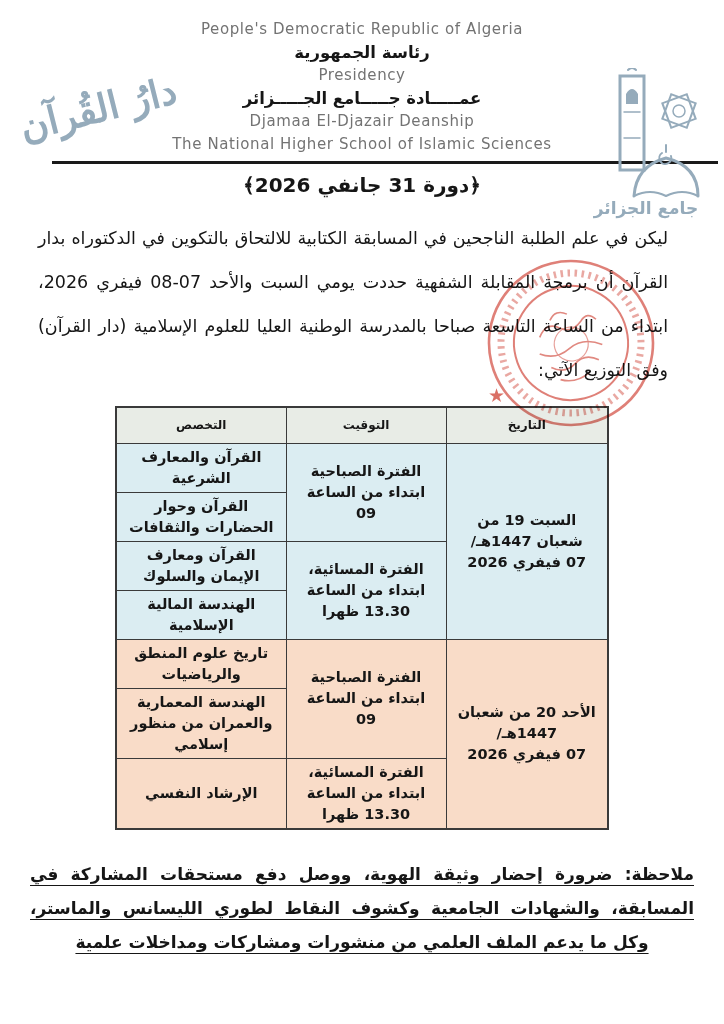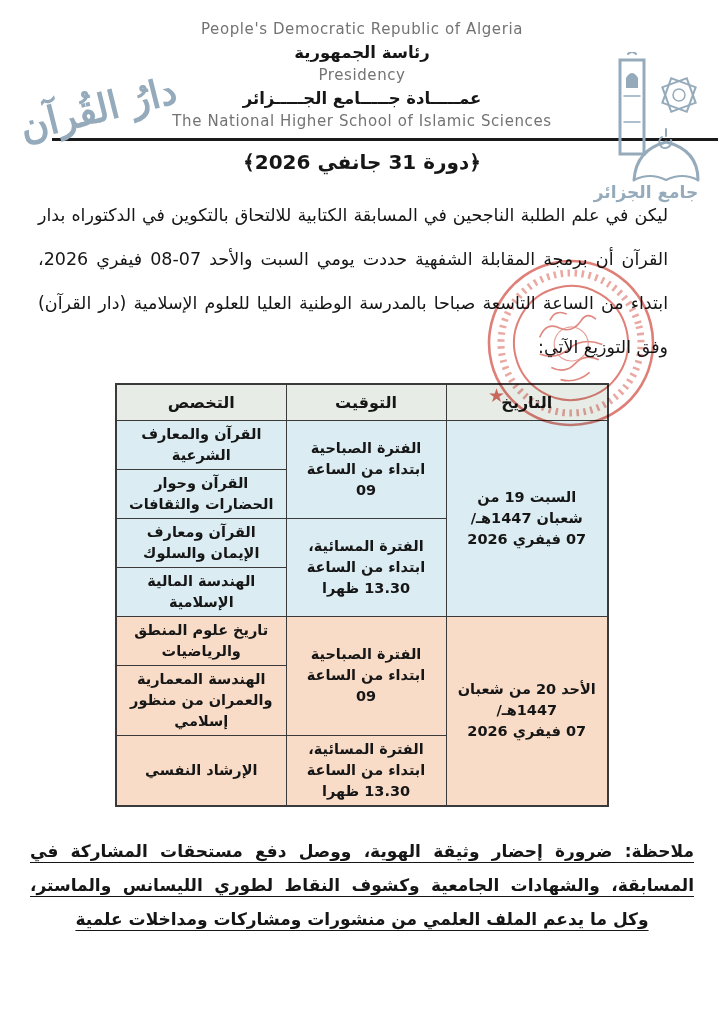--- a/index.html
+++ b/index.html
@@ -35,21 +35,21 @@
   .dar-logo{
     position:absolute;left:8px;top:86px;width:180px;
     text-align:center;
     transform:rotate(-14deg);
     font-family:"DejaVu Serif",serif;
     font-weight:bold;font-size:38px;
     color:var(--logo-blue);
     direction:rtl;letter-spacing:1px;
     pointer-events:none;
   }
-  .mosque-logo{position:absolute;right:8px;top:52px;pointer-events:none;}
+  .mosque-logo{position:absolute;right:8px;top:68px;pointer-events:none;}
   
   .title{
     margin-top:11px;text-align:center;direction:rtl;
     font-size:42px;font-weight:bold;line-height:58px;
     letter-spacing:-1px;
   }
   .session{
     margin-top:9px;text-align:center;direction:rtl;
     font-size:20px;font-weight:bold;
   }
@@ -69,21 +69,21 @@
     border-collapse:collapse;
     border:2px solid var(--table-border);
     table-layout:fixed;
   }
   table.schedule td,table.schedule th{
     border:1px solid var(--table-border);
     text-align:center;vertical-align:middle;
     padding:3px 8px;
     font-size:14.5px;font-weight:bold;line-height:21px;
   }
-  table.schedule th{background:var(--header-row);font-size:16px;height:36px;margin-top:43px;}
+  table.schedule th{background:var(--header-row);font-size:12px;height:36px;margin-top:43px;}
   col.c-date{width:162px;}
   col.c-time{width:160px;}
   col.c-spec{width:170px;}
   tr.sat td{background:var(--saturday-row);}
   tr.sun td{background:var(--sunday-row);}
   td.date-cell{font-size:15px;line-height:30px;}
   
   .note{
     margin:27px 30px 0 30px;
     direction:rtl;text-align:justify;text-align-last:center;
@@ -95,20 +95,21 @@
 </head>
 <body>
 
 <div class="page">
 
   <div class="letterhead">
     <div class="en">People's Democratic Republic of Algeria</div>
     <div class="ar">رئاسة الجمهورية</div>
     <div class="en">Presidency</div>
     <div class="ar">عمـــــادة جـــــامع الجـــــزائر</div>
+    <div class="en">Djamaa El-Djazair Deanship</div>
     <div class="en">The National Higher School of Islamic Sciences</div>
   </div>
 
   <div class="dar-logo">دارُ القُرآن</div>
 
   <div class="mosque-logo">
     <svg width="128" height="152" viewBox="0 0 128 152">
       <g stroke="#95abbb" fill="none" stroke-width="3" stroke-linecap="round">
 
         <rect x="32" y="8" width="24" height="94"></rect>

